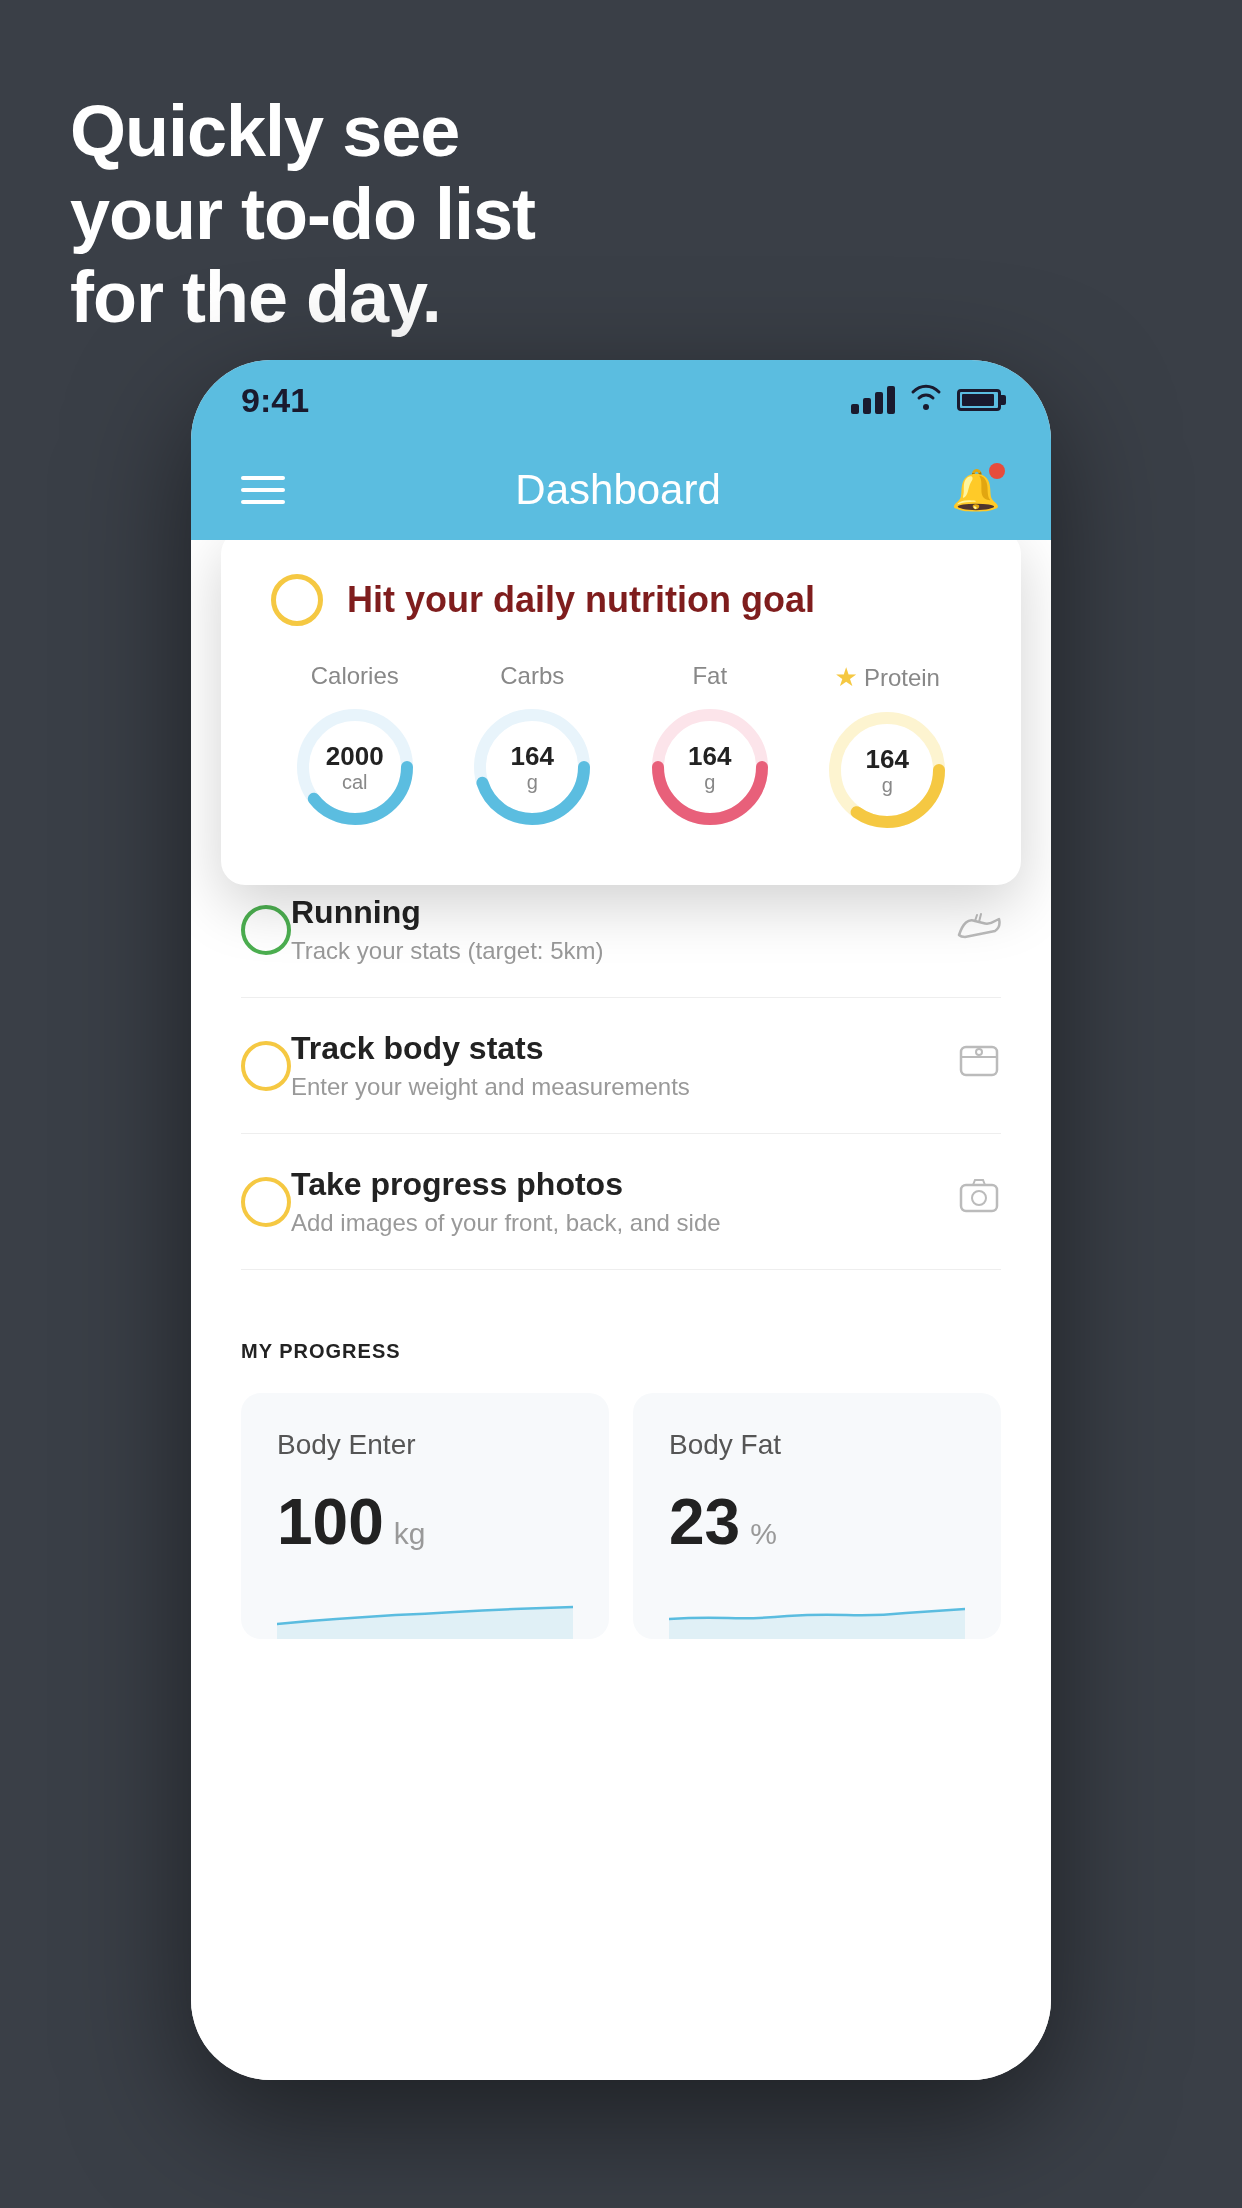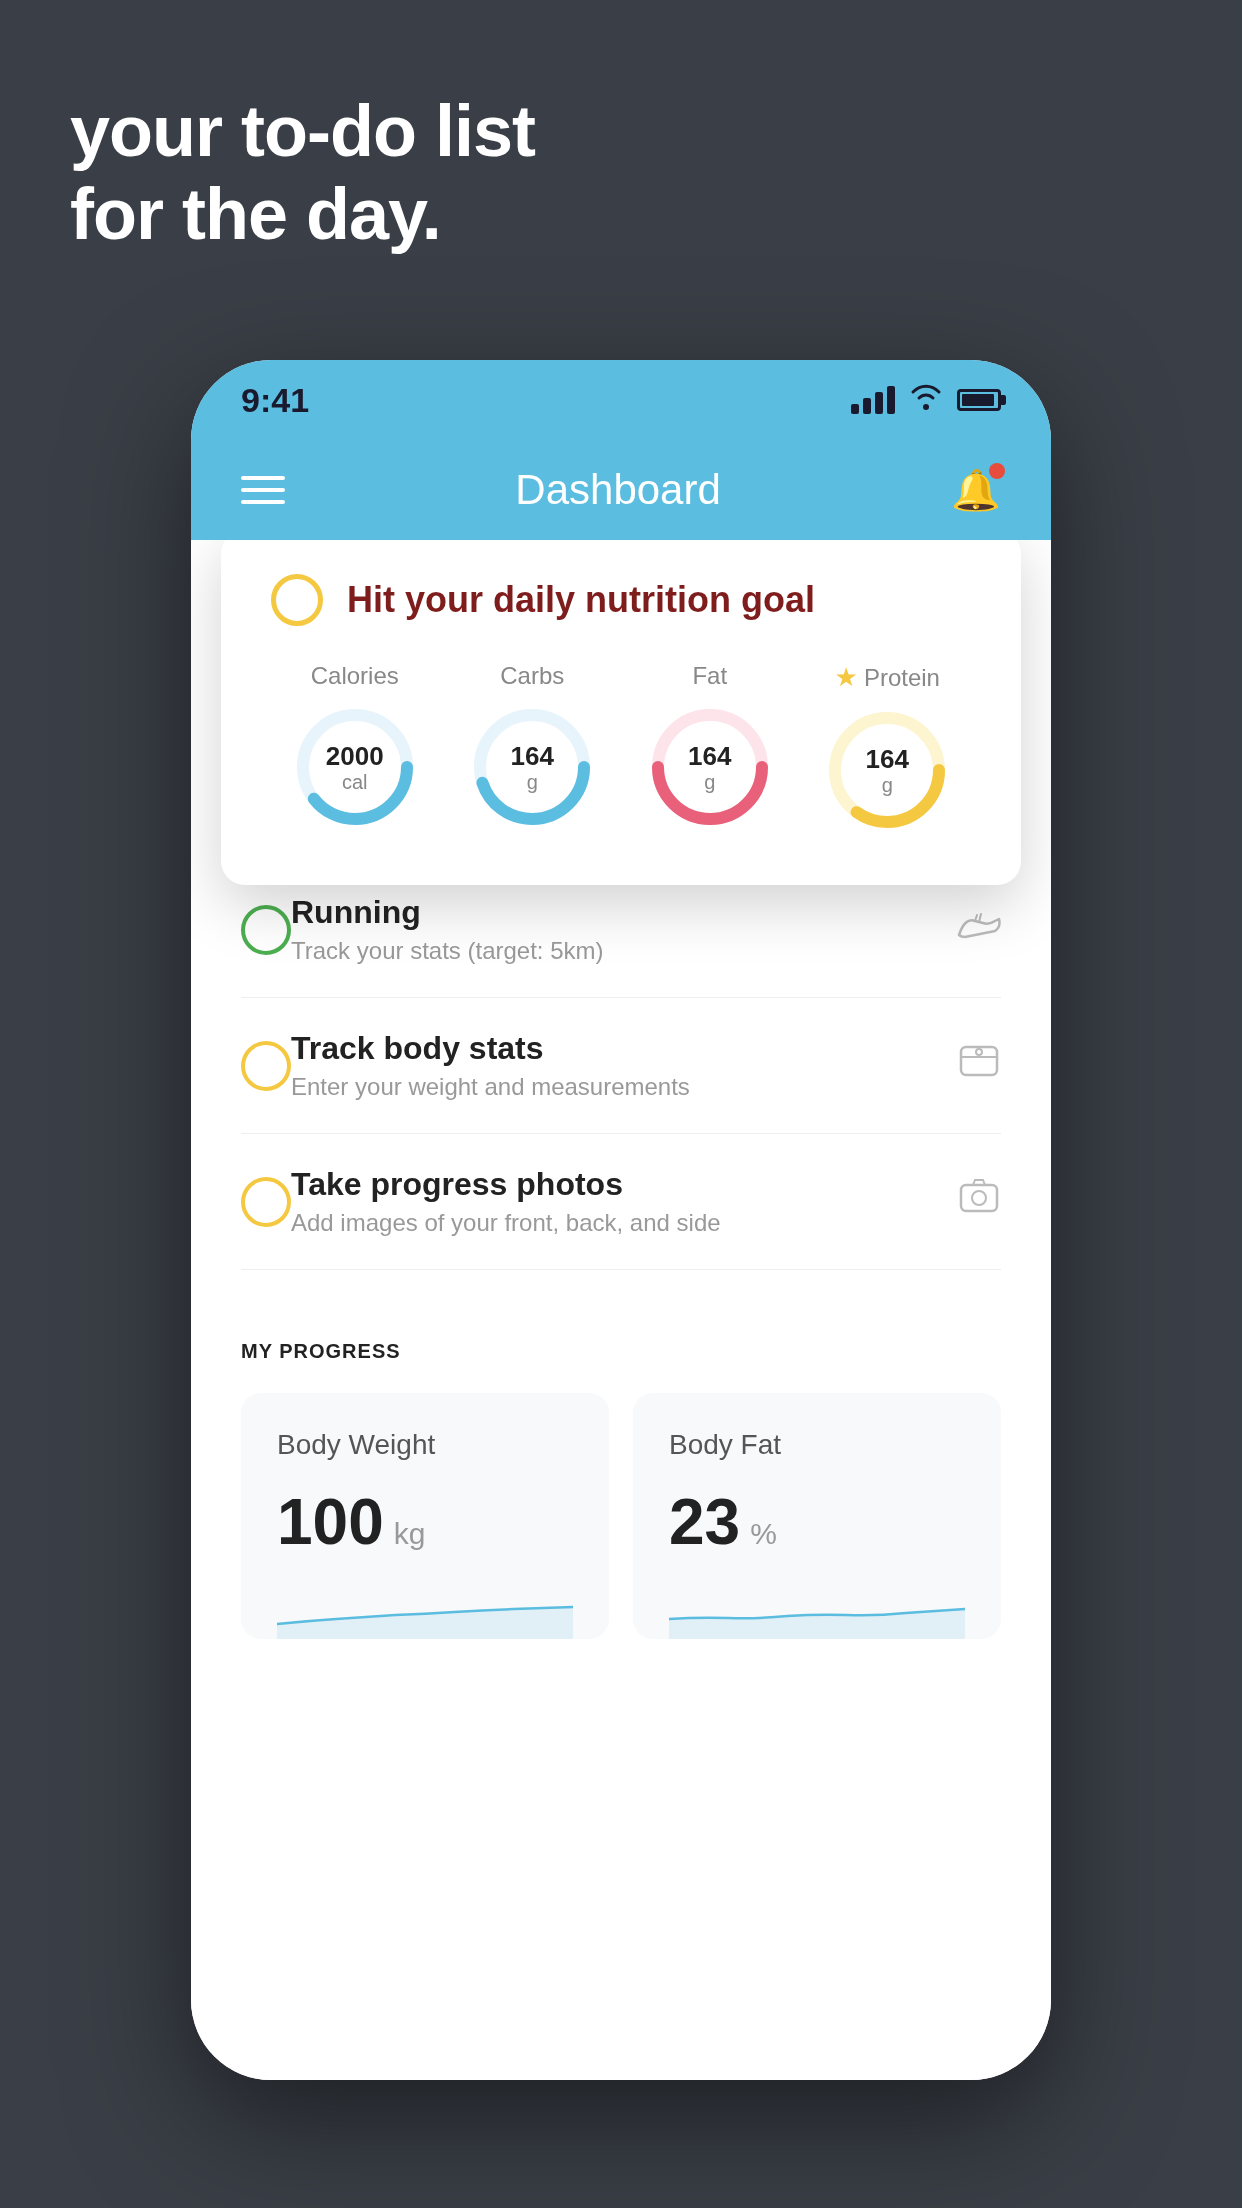--- a/index.html
+++ b/index.html
@@ -388,20 +388,21 @@
 
     .mini-chart svg {
       width: 100%;
       height: 60px;
     }
   </style>
 </head>
 <body>
 
 <div class="headline">
+  <div>Quickly see</div>
   <div>your to-do list</div>
   <div>for the day.</div>
 </div>
 
 <div class="phone-wrapper">
   <div class="phone-frame">
 
     <div class="status-bar">
       <span class="status-time">9:41</span>
       <div class="status-icons">
@@ -554,21 +555,21 @@
           </div>
         </div>
 
       </div>
 
       <div class="progress-section">
         <div class="progress-header">MY PROGRESS</div>
         <div class="progress-cards">
 
           <div class="progress-card">
-            <div class="progress-card-title">Body Weight</div>
+            <div class="progress-card-title">Body Enter</div>
             <div class="progress-value-row">
               <span class="progress-value">100</span>
               <span class="progress-unit">kg</span>
             </div>
             <div class="mini-chart">
               <svg viewBox="0 0 300 60" preserveAspectRatio="none">
                 <path d="M0 45 Q30 42 60 40 Q90 38 120 36 Q150 35 180 33 Q210 31 240 30 Q270 29 300 28" stroke="#5bbde0" stroke-width="2.5" fill="none" stroke-linecap="round"></path>
                 <path d="M0 45 Q30 42 60 40 Q90 38 120 36 Q150 35 180 33 Q210 31 240 30 Q270 29 300 28 L300 60 L0 60Z" fill="rgba(91,189,224,0.15)"></path>
               </svg>
             </div>

